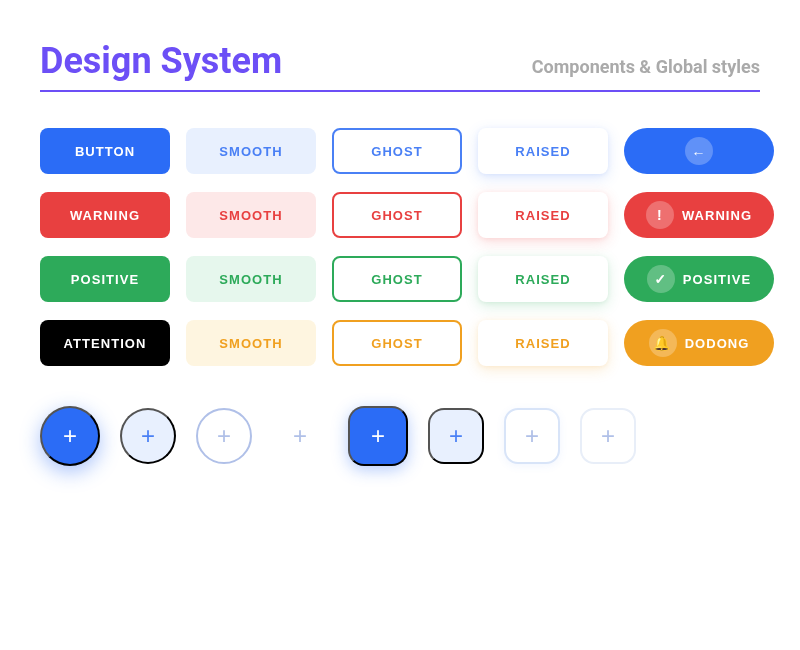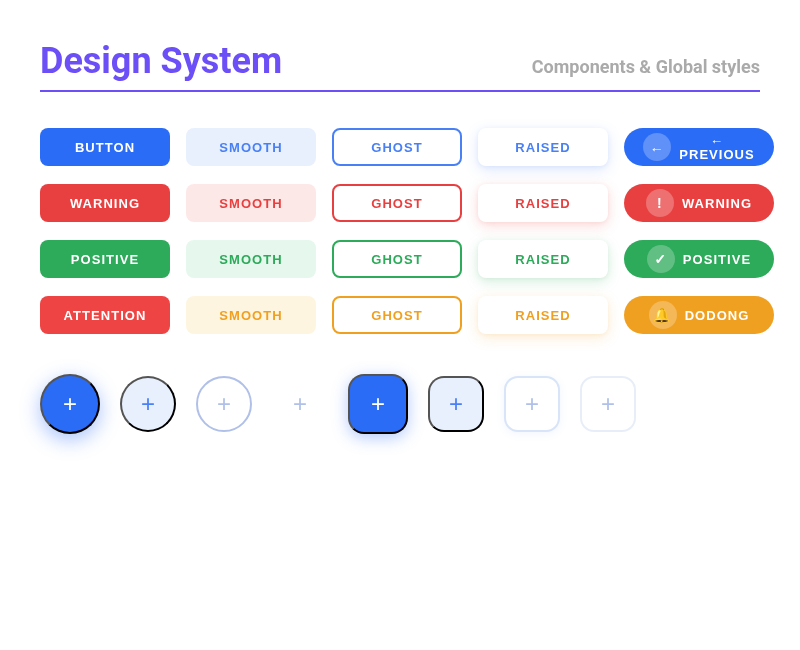--- a/index.html
+++ b/index.html
@@ -53,31 +53,31 @@
       align-items: center;
       justify-content: center;
       gap: 8px;
       font-size: 13px;
       font-weight: 700;
       letter-spacing: 0.08em;
       border-radius: 8px;
       border: none;
       cursor: pointer;
       padding: 0 22px;
-      height: 38px;
+      height: 46px;
       min-width: 130px;
       text-transform: uppercase;
       transition: all 0.15s;
     }
 
     
     .btn-filled-primary { background: #2b6cf6; color: #fff; }
     .btn-filled-warning { background: #e84040; color: #fff; }
     .btn-filled-positive { background: #2daa5a; color: #fff; }
-    .btn-filled-attention { background: #ef4444; color: #fff; }
+    .btn-filled-attention { background: #000000; color: #fff; }
 
     
     .btn-smooth-primary { background: #e8f0fe; color: #4a80f5; border: none; }
     .btn-smooth-warning { background: #fde8e8; color: #e84040; border: none; }
     .btn-smooth-positive { background: #e6f7ed; color: #2daa5a; border: none; }
     .btn-smooth-attention { background: #fef5e0; color: #f0a020; border: none; }
 
     
     .btn-ghost-primary { background: transparent; color: #4a80f5; border: 2px solid #4a80f5; }
     .btn-ghost-warning { background: transparent; color: #e84040; border: 2px solid #e84040; }
@@ -205,21 +205,20 @@
 
 <div class="button-grid">
 
   <div class="button-row">
     <button class="btn btn-filled-primary">BUTTON</button>
     <button class="btn btn-smooth-primary">SMOOTH</button>
     <button class="btn btn-ghost-primary">GHOST</button>
     <button class="btn btn-raised-primary">RAISED</button>
     <button class="btn btn-pill btn-pill-primary">
       <span class="btn-icon">←</span>
-      <span>← PREVIOUS</span>
     </button>
   </div>
 
   <div class="button-row">
     <button class="btn btn-filled-warning">WARNING</button>
     <button class="btn btn-smooth-warning">SMOOTH</button>
     <button class="btn btn-ghost-warning">GHOST</button>
     <button class="btn btn-raised-warning">RAISED</button>
     <button class="btn btn-pill btn-pill-warning">
       <span class="btn-icon" style="font-weight:900;">!</span>

